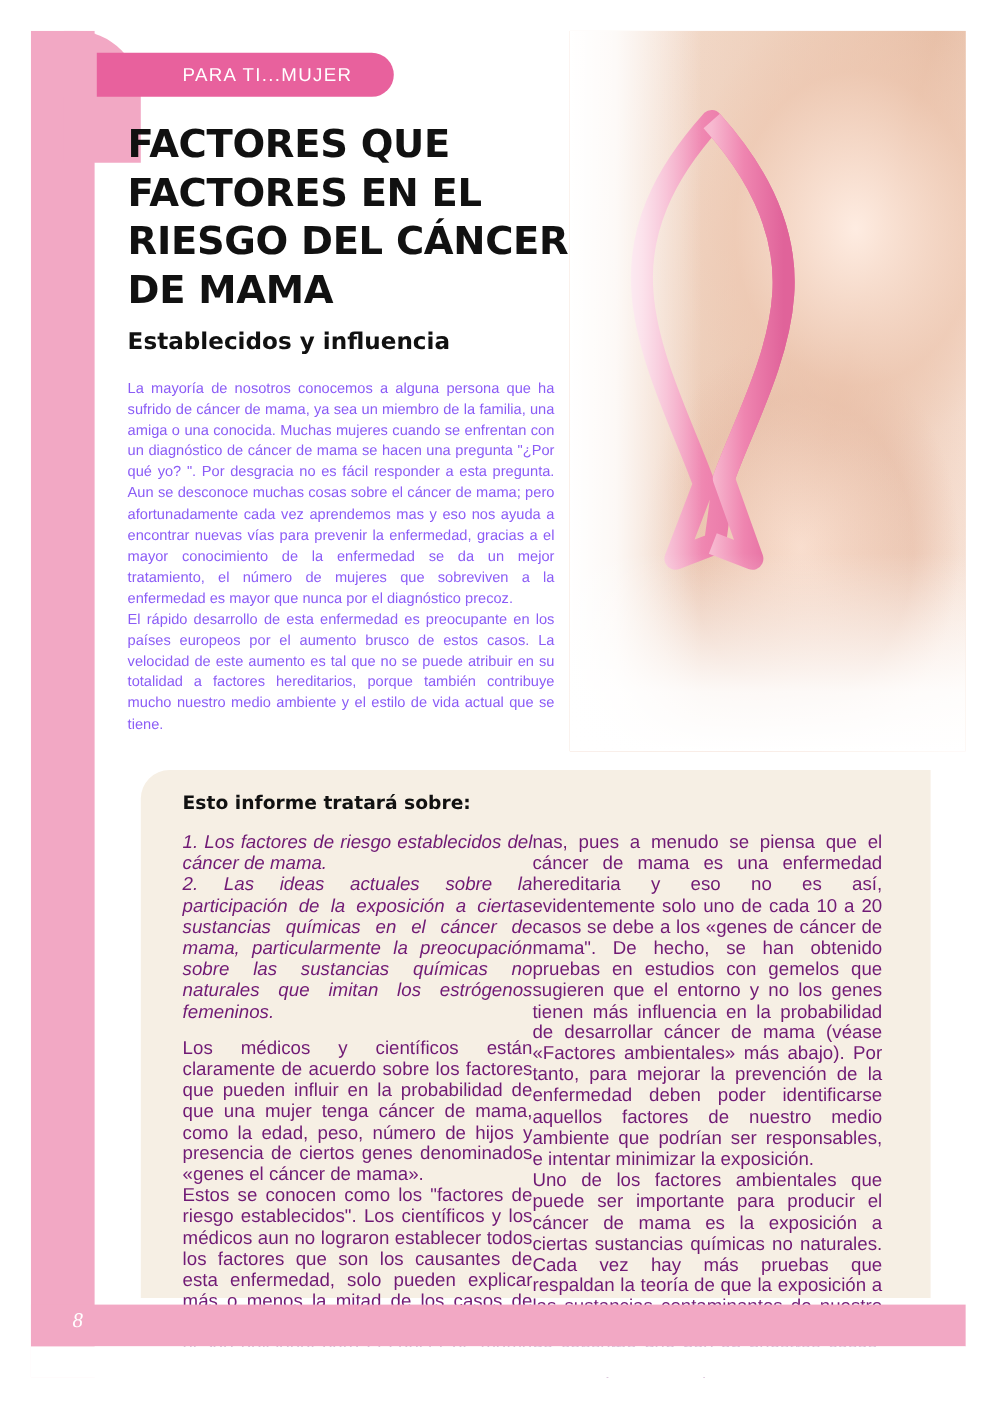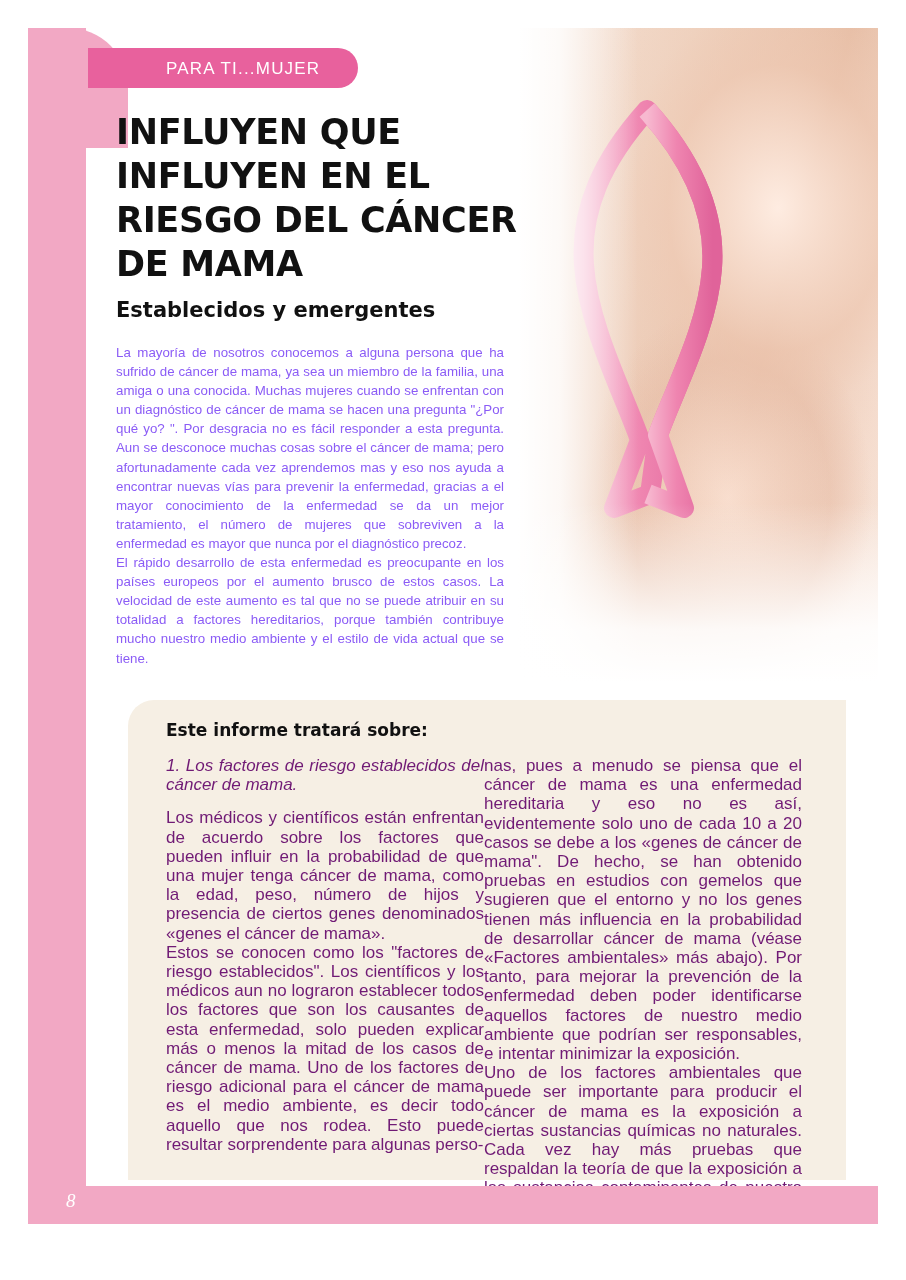--- a/index.html
+++ b/index.html
@@ -214,35 +214,36 @@
       <div class="photo-fade-bottom"></div>
     </div>
 
     <div class="pink-band"></div>
     <div class="pink-band-round"></div>
 
     <div class="header-tab">
       <span>PARA TI...MUJER</span>
     </div>
 
-    <div class="title">INFLUYEN QUE INFLUYEN EN EL RIESGO DEL CÁNCER DE MAMA</div>
-    <div class="subtitle">Establecidos y emergentes</div>
+    <div class="title">FACTORES QUE FACTORES EN EL RIESGO DEL CÁNCER DE MAMA</div>
+    <div class="subtitle">Establecidos y influencia</div>
 
     <div class="intro">
       <p>La mayoría de nosotros conocemos a alguna persona que ha sufrido de cáncer de mama, ya sea un miembro de la familia, una amiga o una conocida. Muchas mujeres cuando se enfrentan con un diagnóstico de cáncer de mama se hacen una pregunta "¿Por qué yo? ". Por desgracia no es fácil responder a esta pregunta. Aun se desconoce muchas cosas sobre el cáncer de mama; pero afortunadamente cada vez aprendemos mas y eso nos ayuda a encontrar nuevas vías para prevenir la enfermedad, gracias a el mayor conocimiento de la enfermedad se da un mejor tratamiento, el número de mujeres que sobreviven a la enfermedad es mayor que nunca por el diagnóstico precoz.</p>
       <p>El rápido desarrollo de esta enfermedad es preocupante en los países europeos por el aumento brusco de estos casos. La velocidad de este aumento es tal que no se puede atribuir en su totalidad a factores hereditarios, porque también contribuye mucho nuestro medio ambiente y el estilo de vida actual que se tiene.</p>
     </div>
 
     <div class="infobox">
-      <div class="infobox-title">Este informe tratará sobre:</div>
+      <div class="infobox-title">Esto informe tratará sobre:</div>
 
       <div class="col col-left">
         <p class="italic">1. Los factores de riesgo establecidos del cáncer de mama.</p>
+        <p class="italic">2. Las ideas actuales sobre la participación de la exposición a ciertas sustancias químicas en el cáncer de mama, particularmente la preocupación sobre las sustancias químicas no naturales que imitan los estrógenos femeninos.</p>
         <div class="gap"></div>
-        <p>Los médicos y científicos están enfrentan de acuerdo sobre los factores que pueden influir en la probabilidad de que una mujer tenga cáncer de mama, como la edad, peso, número de hijos y presencia de ciertos genes denominados «genes el cáncer de mama».</p>
+        <p>Los médicos y científicos están claramente de acuerdo sobre los factores que pueden influir en la probabilidad de que una mujer tenga cáncer de mama, como la edad, peso, número de hijos y presencia de ciertos genes denominados «genes el cáncer de mama».</p>
         <p>Estos se conocen como los "factores de riesgo establecidos". Los científicos y los médicos aun no lograron establecer todos los factores que son los causantes de esta enfermedad, solo pueden explicar más o menos la mitad de los casos de cáncer de mama. Uno de los factores de riesgo adicional para el cáncer de mama es el medio ambiente, es decir todo aquello que nos rodea. Esto puede resultar sorprendente para algunas perso-</p>
       </div>
 
       <div class="col col-right">
         <p>nas, pues a menudo se piensa que el cáncer de mama es una enfermedad hereditaria y eso no es así, evidentemente solo uno de cada 10 a 20 casos se debe a los «genes de cáncer de mama". De hecho, se han obtenido pruebas en estudios con gemelos que sugieren que el entorno y no los genes tienen más influencia en la probabilidad de desarrollar cáncer de mama (véase «Factores ambientales» más abajo). Por tanto, para mejorar la prevención de la enfermedad deben poder identificarse aquellos factores de nuestro medio ambiente que podrían ser responsables, e intentar minimizar la exposición.</p>
         <p>Uno de los factores ambientales que puede ser importante para producir el cáncer de mama es la exposición a ciertas sustancias químicas no naturales. Cada vez hay más pruebas que respaldan la teoría de que la exposición a las sustancias contaminantes de nuestro entorno, la alimentación y otros productos de consumo que hay en nuestras casas, oficinas y escuelas podrían ser un factor de alto riesgo para producir cáncer de mama.</p>
       </div>
     </div>
 
     <div class="footer-bar"></div>

